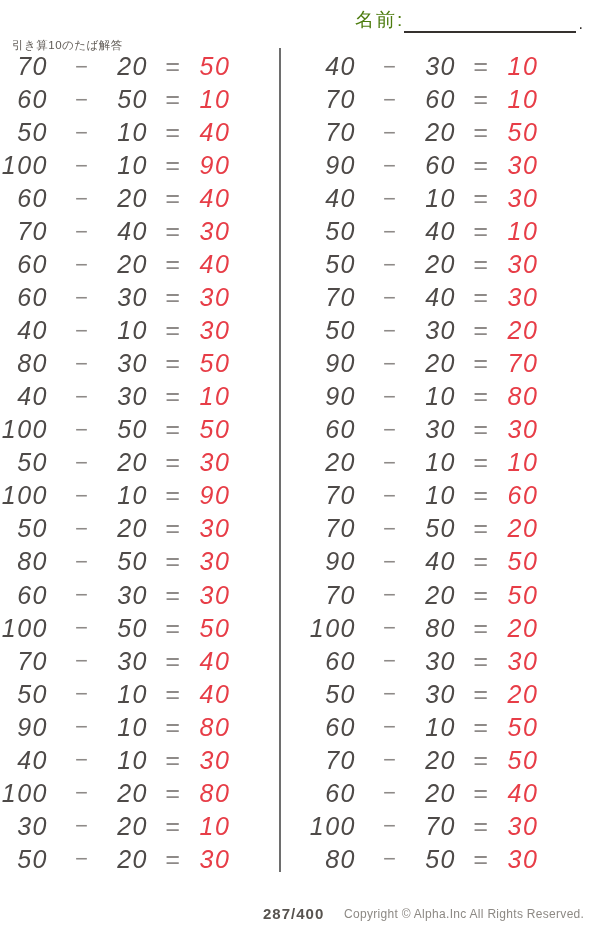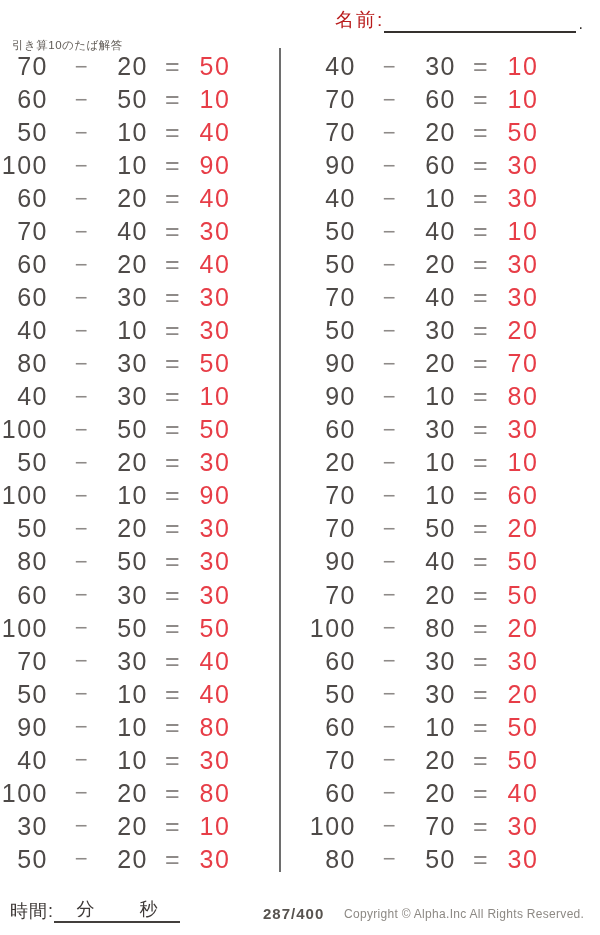--- a/index.html
+++ b/index.html
@@ -20,32 +20,32 @@
 
   
   .title {
     position: absolute; left: 12px; top: 9px;
     font-size: 11.5px; letter-spacing: 0.5px; color: #5f5a55; margin-top: 29px;
   }
   .name-block {
     position: absolute; left: 335px; top: 7px; width: 248px;
     display: flex; align-items: flex-end;
   }
-  .name-label { font-size: 19px; color: #b91c1c; letter-spacing: 2px; white-space: nowrap; }
+  .name-label { font-size: 19px; color: #4d7c0f; letter-spacing: 2px; white-space: nowrap; margin-left: 20px; }
   .name-line { flex: 1; border-bottom: 2px solid #35312e; height: 24px; }
   .name-period { font-size: 16px; color: #35312e; padding-left: 3px; }
 
   
   .divider {
     position: absolute; left: 279px; top: 48px;
     width: 2px; height: 824px; background: #6e6e6e;
   }
   .col {
     position: absolute; top: 50px; height: 826px; width: 280px;
-    display: flex; flex-direction: column; justify-content: space-around;
+    display: flex; flex-direction: column; justify-content: space-around; font-style: italic;
   }
   .col.left  { left: 0; }
   .col.right { left: 308px; }
   .prow {
     display: grid;
     grid-template-columns: 48px 68px 32px 50px 34px;
     align-items: center;
     font-size: 25px; letter-spacing: 1.5px; line-height: 1;
   }
   .cell { white-space: nowrap; }
@@ -485,24 +485,17 @@
 
   <div class="prow">
     <span class="cell minuend">80</span>
     <span class="cell minus">−</span>
     <span class="cell subtrahend">50</span>
     <span class="cell equals">=</span>
     <span class="cell answer">30</span>
   </div>
 </div>
 
-  <div class="time-block">
-    <span class="time-label">時間:</span>
-    <span class="time-line">
-      <span>分</span>
-      <span>秒</span>
-    </span>
-  </div>
 
   <div class="page-num">287/400</div>
   <div class="copyright">Copyright ©  Alpha.Inc All Rights Reserved.</div>
 
 </div>
 
 </body></html>

